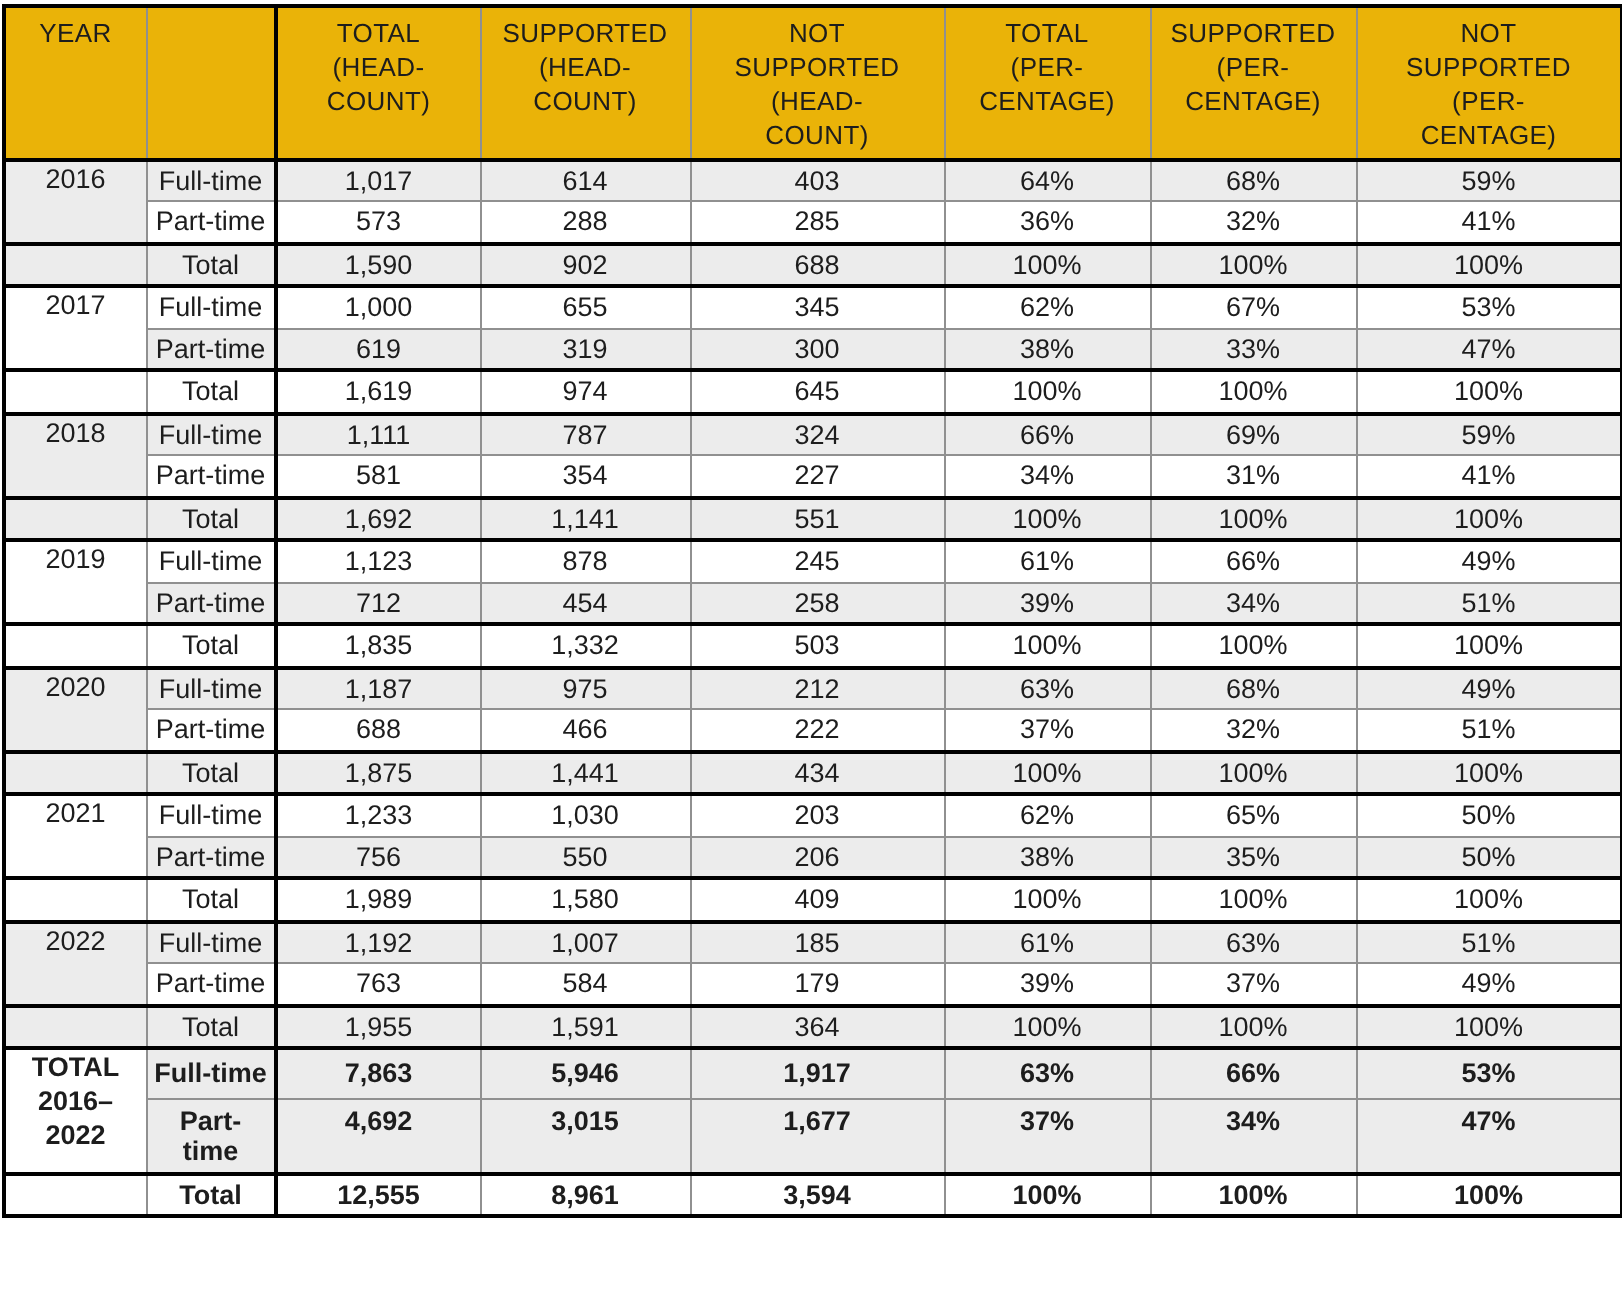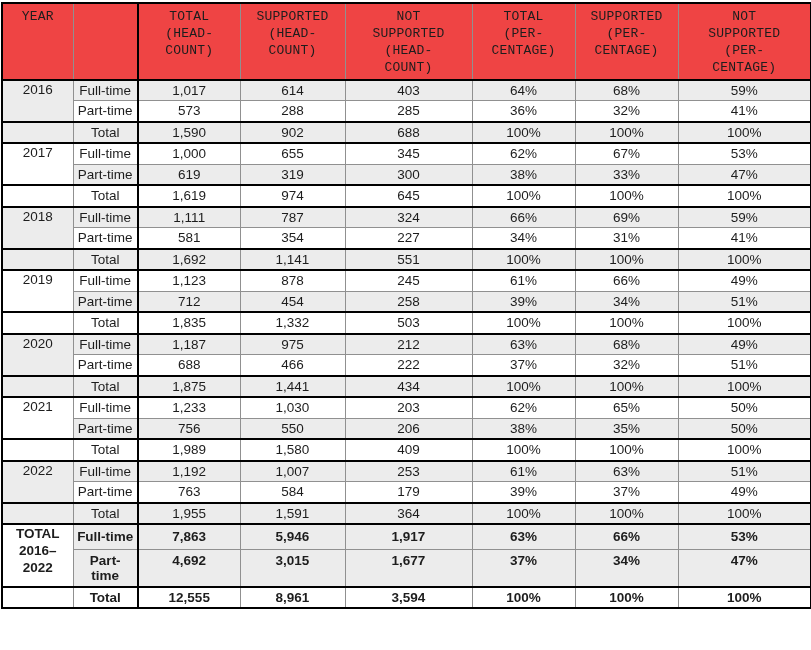--- a/index.html
+++ b/index.html
@@ -27,22 +27,21 @@
   thead th {
     font-weight: normal;
     font-size: 13px;
     letter-spacing: 0.2px;
     vertical-align: top;
     padding-top: 5px;
     white-space: pre-line;
     line-height: 1.3;
     height: 72px;
     border-bottom: 2px solid #000;
-    background: #ef4444;
-    font-family: Liberation Mono, monospace;
+    background: #eab308;
   }
   tbody td {
     font-size: 13.5px;
     line-height: 1.15;
     height: 21px;
     background: #ffffff;
   }
   td.sh { background: #ececec; }
 
   
@@ -286,21 +285,21 @@
           <td>409</td>
           <td>100%</td>
           <td>100%</td>
           <td>100%</td>
         </tr>
         <tr class="major">
           <td class="year-span sh" rowspan="2">2022</td>
           <td class="lab sh">Full-time</td>
           <td class="sh">1,192</td>
           <td class="sh">1,007</td>
-          <td class="sh">253</td>
+          <td class="sh">185</td>
           <td class="sh">61%</td>
           <td class="sh">63%</td>
           <td class="sh">51%</td>
         </tr>
         <tr class="mid">
           <td class="lab">Part-time</td>
           <td>763</td>
           <td>584</td>
           <td>179</td>
           <td>39%</td>

